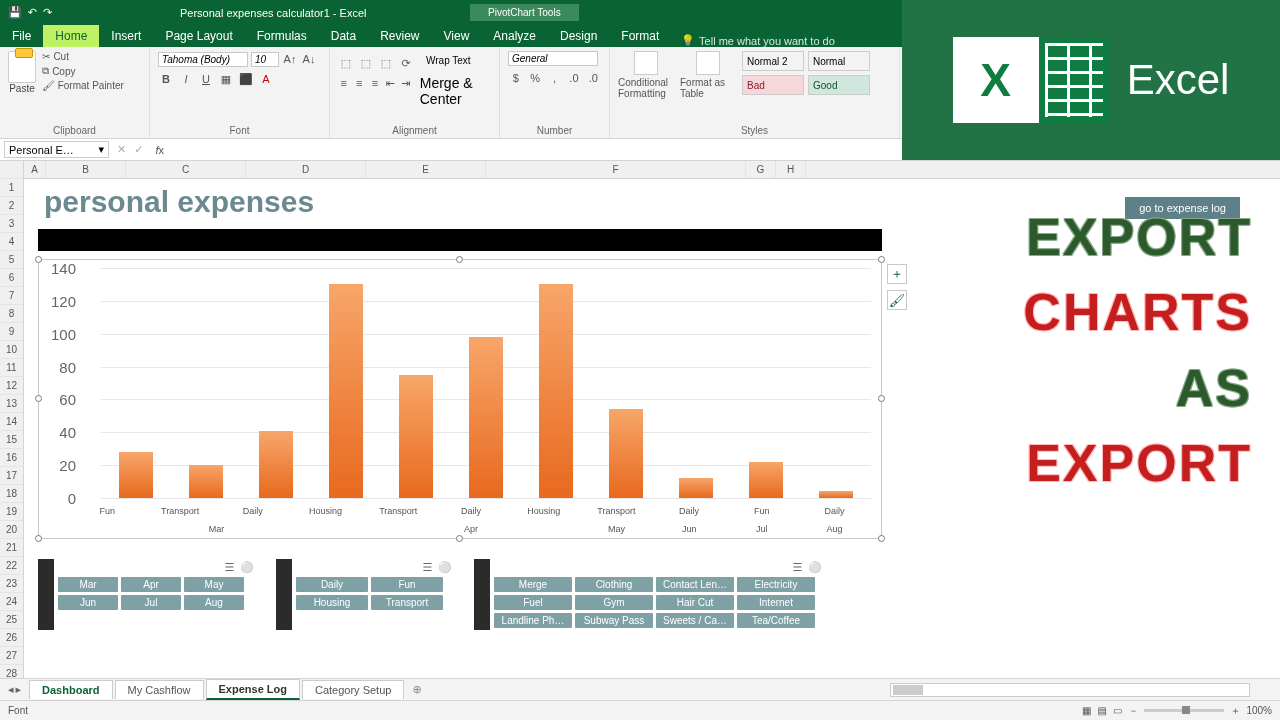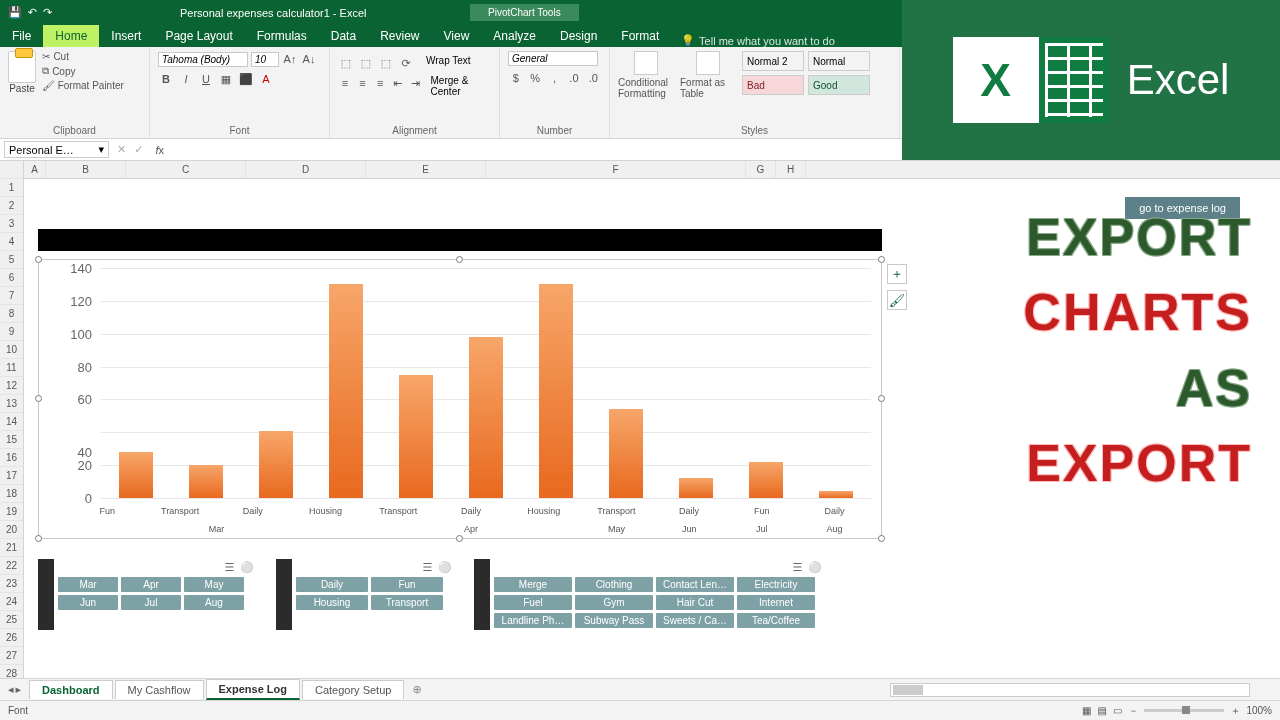--- a/index.html
+++ b/index.html
@@ -57,21 +57,21 @@
 .ws-blackbar { position:absolute; left:14px; top:50px; width:844px; height:22px; background:#000; }
 
 
 .chart-sel { position:absolute; left:14px; top:80px; width:844px; height:280px; border:1px solid #c8c8c8; background:#fff; }
 .chart-sel .handle { position:absolute; width:7px; height:7px; background:#fff; border:1px solid #7a7a7a; border-radius:50%; }
 .chart-sel .h-tl{top:-4px;left:-4px}.chart-sel .h-tr{top:-4px;right:-4px}.chart-sel .h-bl{bottom:-4px;left:-4px}.chart-sel .h-br{bottom:-4px;right:-4px}
 .chart-sel .h-tc{top:-4px;left:50%;margin-left:-4px}.chart-sel .h-bc{bottom:-4px;left:50%;margin-left:-4px}
 .chart-sel .h-lc{left:-4px;top:50%;margin-top:-4px}.chart-sel .h-rc{right:-4px;top:50%;margin-top:-4px}
 .chart-plot { position:absolute; left:32px; top:8px; right:10px; bottom:40px; }
 .chart-axis-y { position:absolute; left:0; top:0; bottom:0; width:26px; }
-.chart-axis-y div{position:absolute; right:5px; font-size:13px; color:#666; transform:translateY(-50%);}
+.chart-axis-y div{position:absolute; right:21px; font-size:15px; color:#666; transform:translateY(-50%);}
 .chart-grid { position:absolute; left:30px; right:0; top:0; bottom:0; }
 .chart-grid .gl{position:absolute;left:0;right:0;height:1px;background:#e6e6e6;}
 .chart-bars { position:absolute; left:30px; right:0; top:0; bottom:0; display:flex; align-items:flex-end; justify-content:space-around; }
 .chart-bars .bar { width:34px; background:linear-gradient(180deg,#f7a66a,#e8691e); }
 .chart-xlabels { position:absolute; left:32px; right:10px; bottom:22px; display:flex; justify-content:space-around; }
 .chart-xlabels div{ font-size:9px; color:#555; width:40px; text-align:center;}
 .chart-months { position:absolute; left:32px; right:10px; bottom:4px; display:flex; font-size:9px; color:#555;}
 .chart-months div{text-align:center;}
 .chart-side { position:absolute; right:-26px; top:4px; display:flex; flex-direction:column; gap:6px;}
 .chart-side .sbtn{width:20px;height:20px;border:1px solid #c8c8c8;background:#fff;display:flex;align-items:center;justify-content:center;font-size:13px;color:#0a6332;cursor:pointer;}
@@ -203,21 +203,21 @@
         <span class="ribbtn">⬚</span>
         <span class="ribbtn">⟳</span>
         <span style="font-size:10px;margin-left:8px">Wrap Text</span>
       </div>
       <div class="btnrow">
         <span class="ribbtn">≡</span>
         <span class="ribbtn">≡</span>
         <span class="ribbtn">≡</span>
         <span class="ribbtn">⇤</span>
         <span class="ribbtn">⇥</span>
-        <span style="font-size:10px;margin-left:4px">Merge &amp; Center</span>
+        <span style="font-size:14px;margin-left:4px">Merge &amp; Center</span>
       </div>
     </div>
     <div class="label">Alignment</div>
   </div>
   <div class="group" style="width:110px">
     <div>
       <div class="combo" style="width:90px">General</div>
       <div class="btnrow">
         <span class="ribbtn">$</span>
         <span class="ribbtn">%</span>
@@ -296,37 +296,38 @@
       <div>21</div>
       <div>22</div>
       <div>23</div>
       <div>24</div>
       <div>25</div>
       <div>26</div>
       <div>27</div>
       <div>28</div>
     </div>
   <div class="sheet">
+    <div class="ws-title">personal expenses</div>
     <div class="ws-btn">go to expense log</div>
     <div class="ws-blackbar"></div>
 
     <div class="chart-sel">
       <div class="handle h-tl"></div>
         <div class="handle h-tc"></div>
         <div class="handle h-tr"></div>
       <div class="handle h-lc"></div>
         <div class="handle h-rc"></div>
       <div class="handle h-bl"></div>
         <div class="handle h-bc"></div>
         <div class="handle h-br"></div>
       <div class="chart-plot">
         <div class="chart-axis-y" id="yaxis">
             <div style="top: 100%;">0</div>
             <div style="top: 85.7143%;">20</div>
-            <div style="top: 71.4286%; margin-top: 20px;">40</div>
+            <div style="top: 71.4286%;">40</div>
             <div style="top: 57.1429%;">60</div>
             <div style="top: 42.8571%;">80</div>
             <div style="top: 28.5714%; margin-left: 24px;">100</div>
             <div style="top: 14.2857%;">120</div>
             <div style="top: 0%;">140</div>
           </div>
         <div class="chart-grid" id="ygrid">
             <div class="gl" style="top: 100%;"></div>
             <div class="gl" style="top: 85.7143%;"></div>
             <div class="gl" style="top: 71.4286%;"></div>

